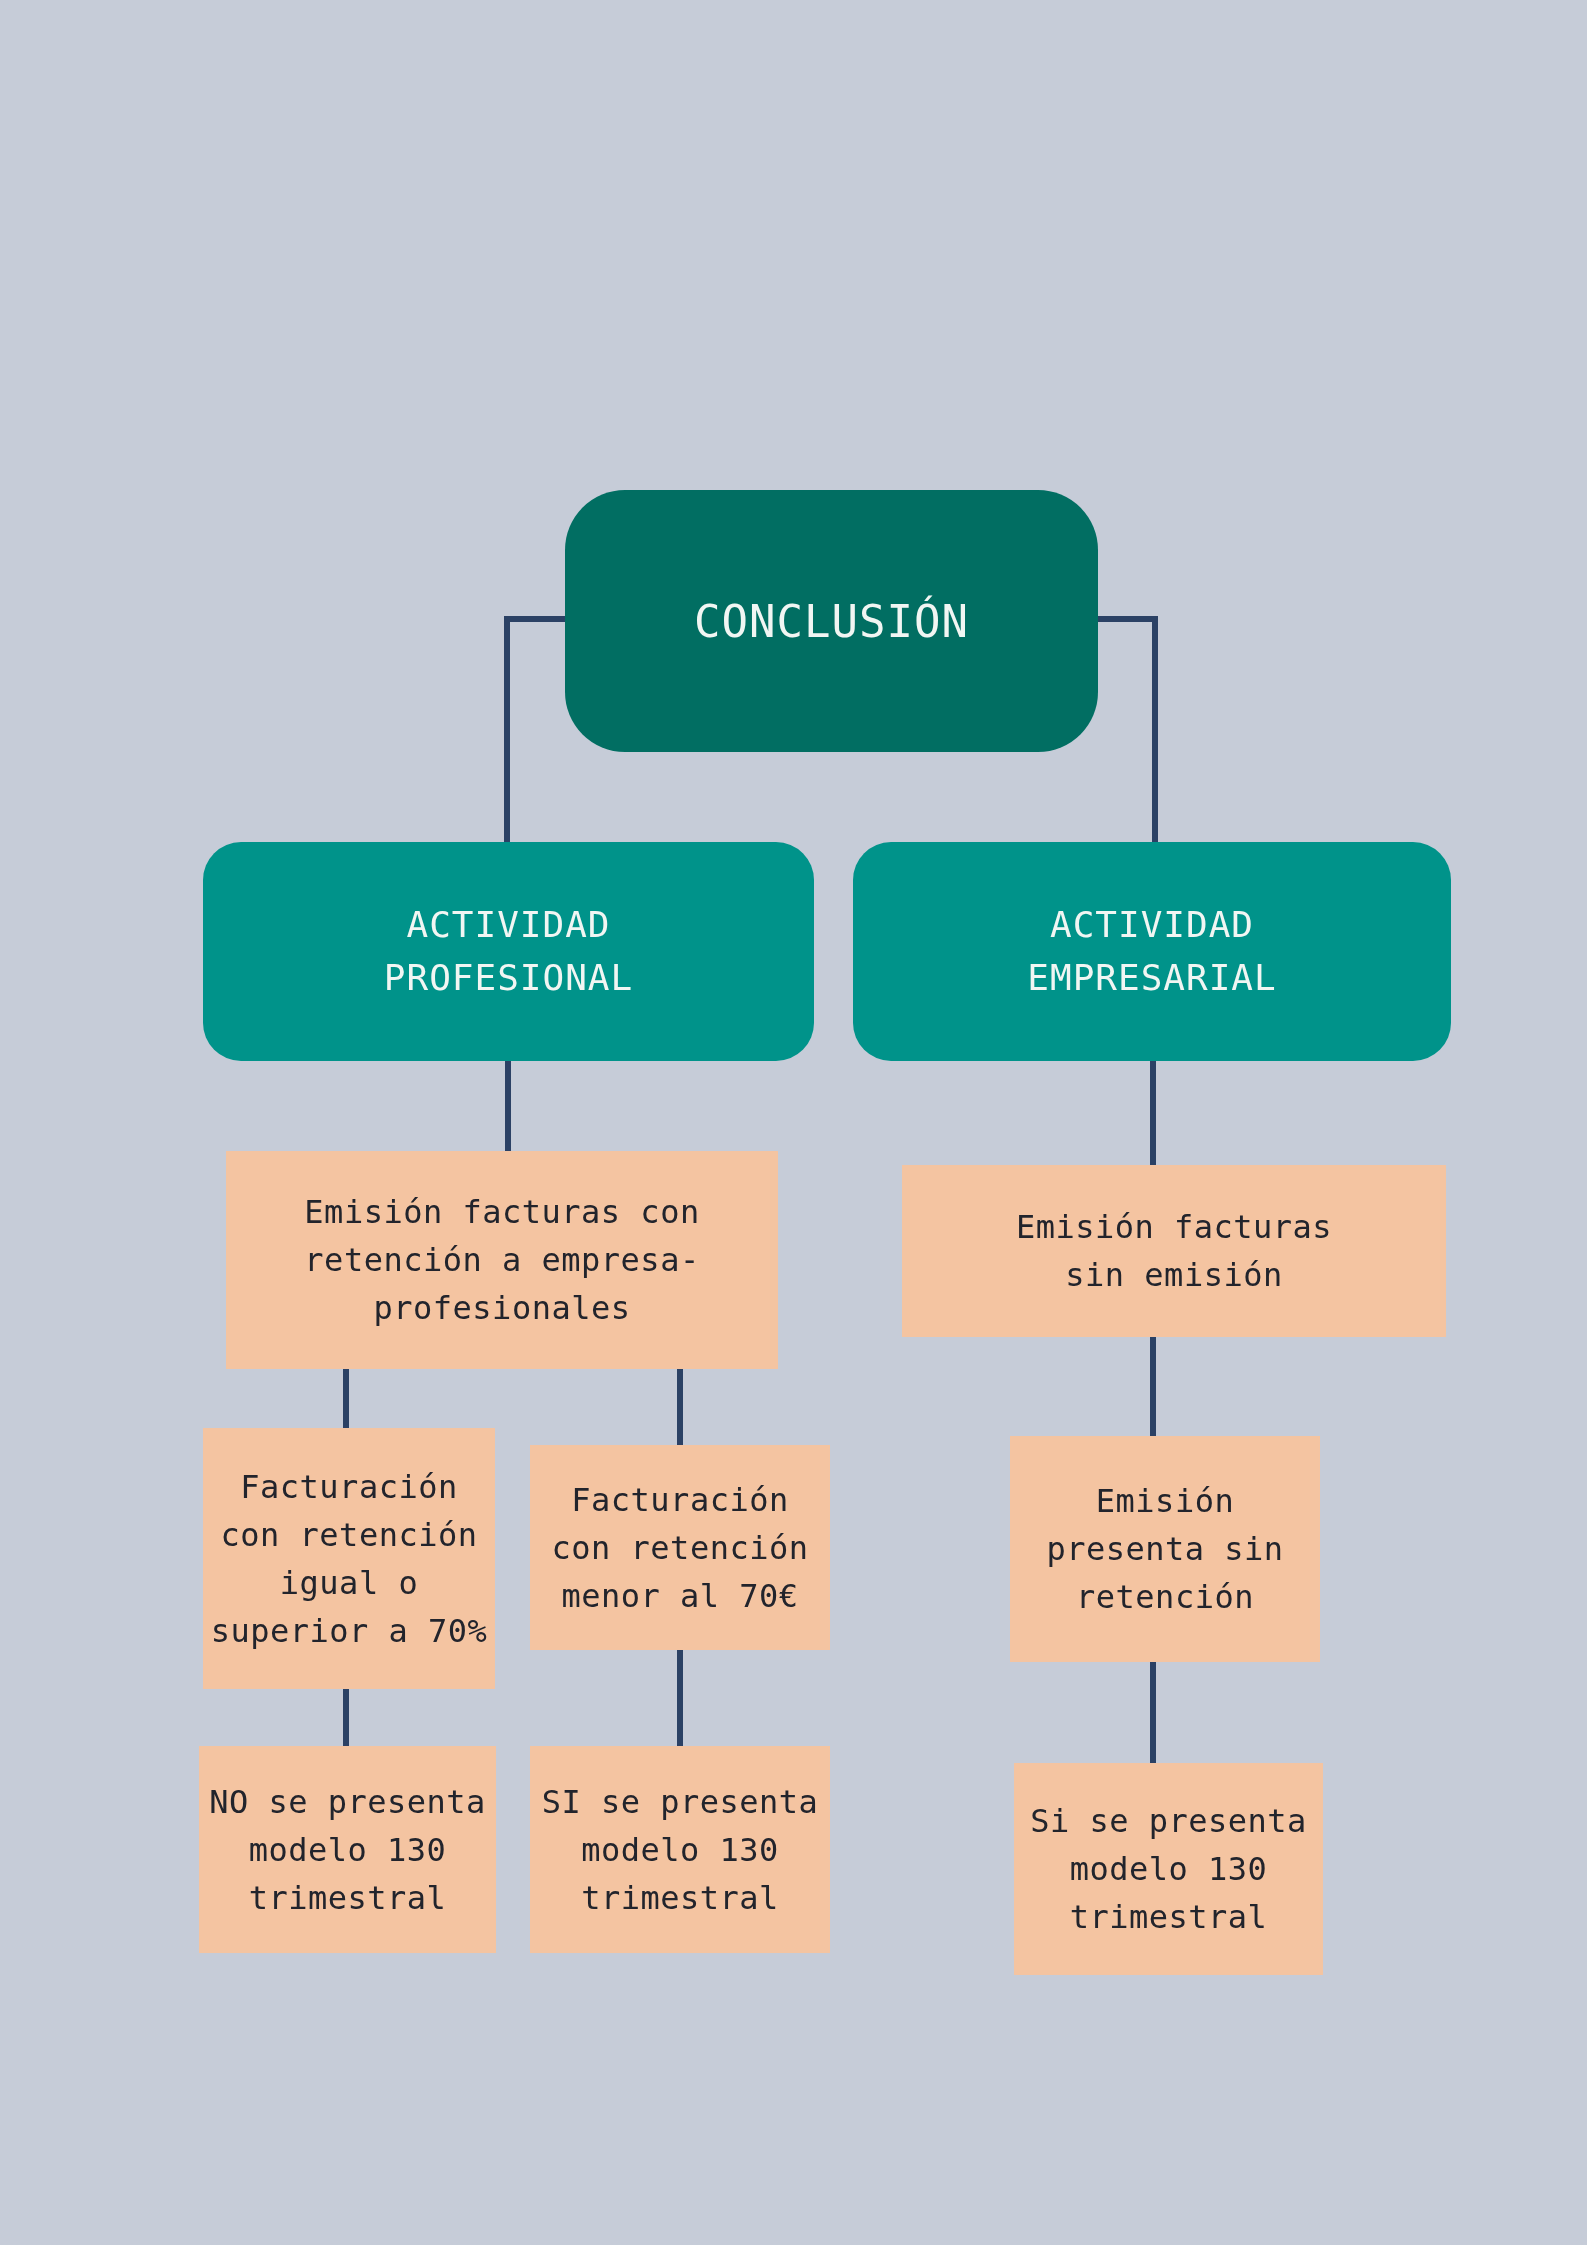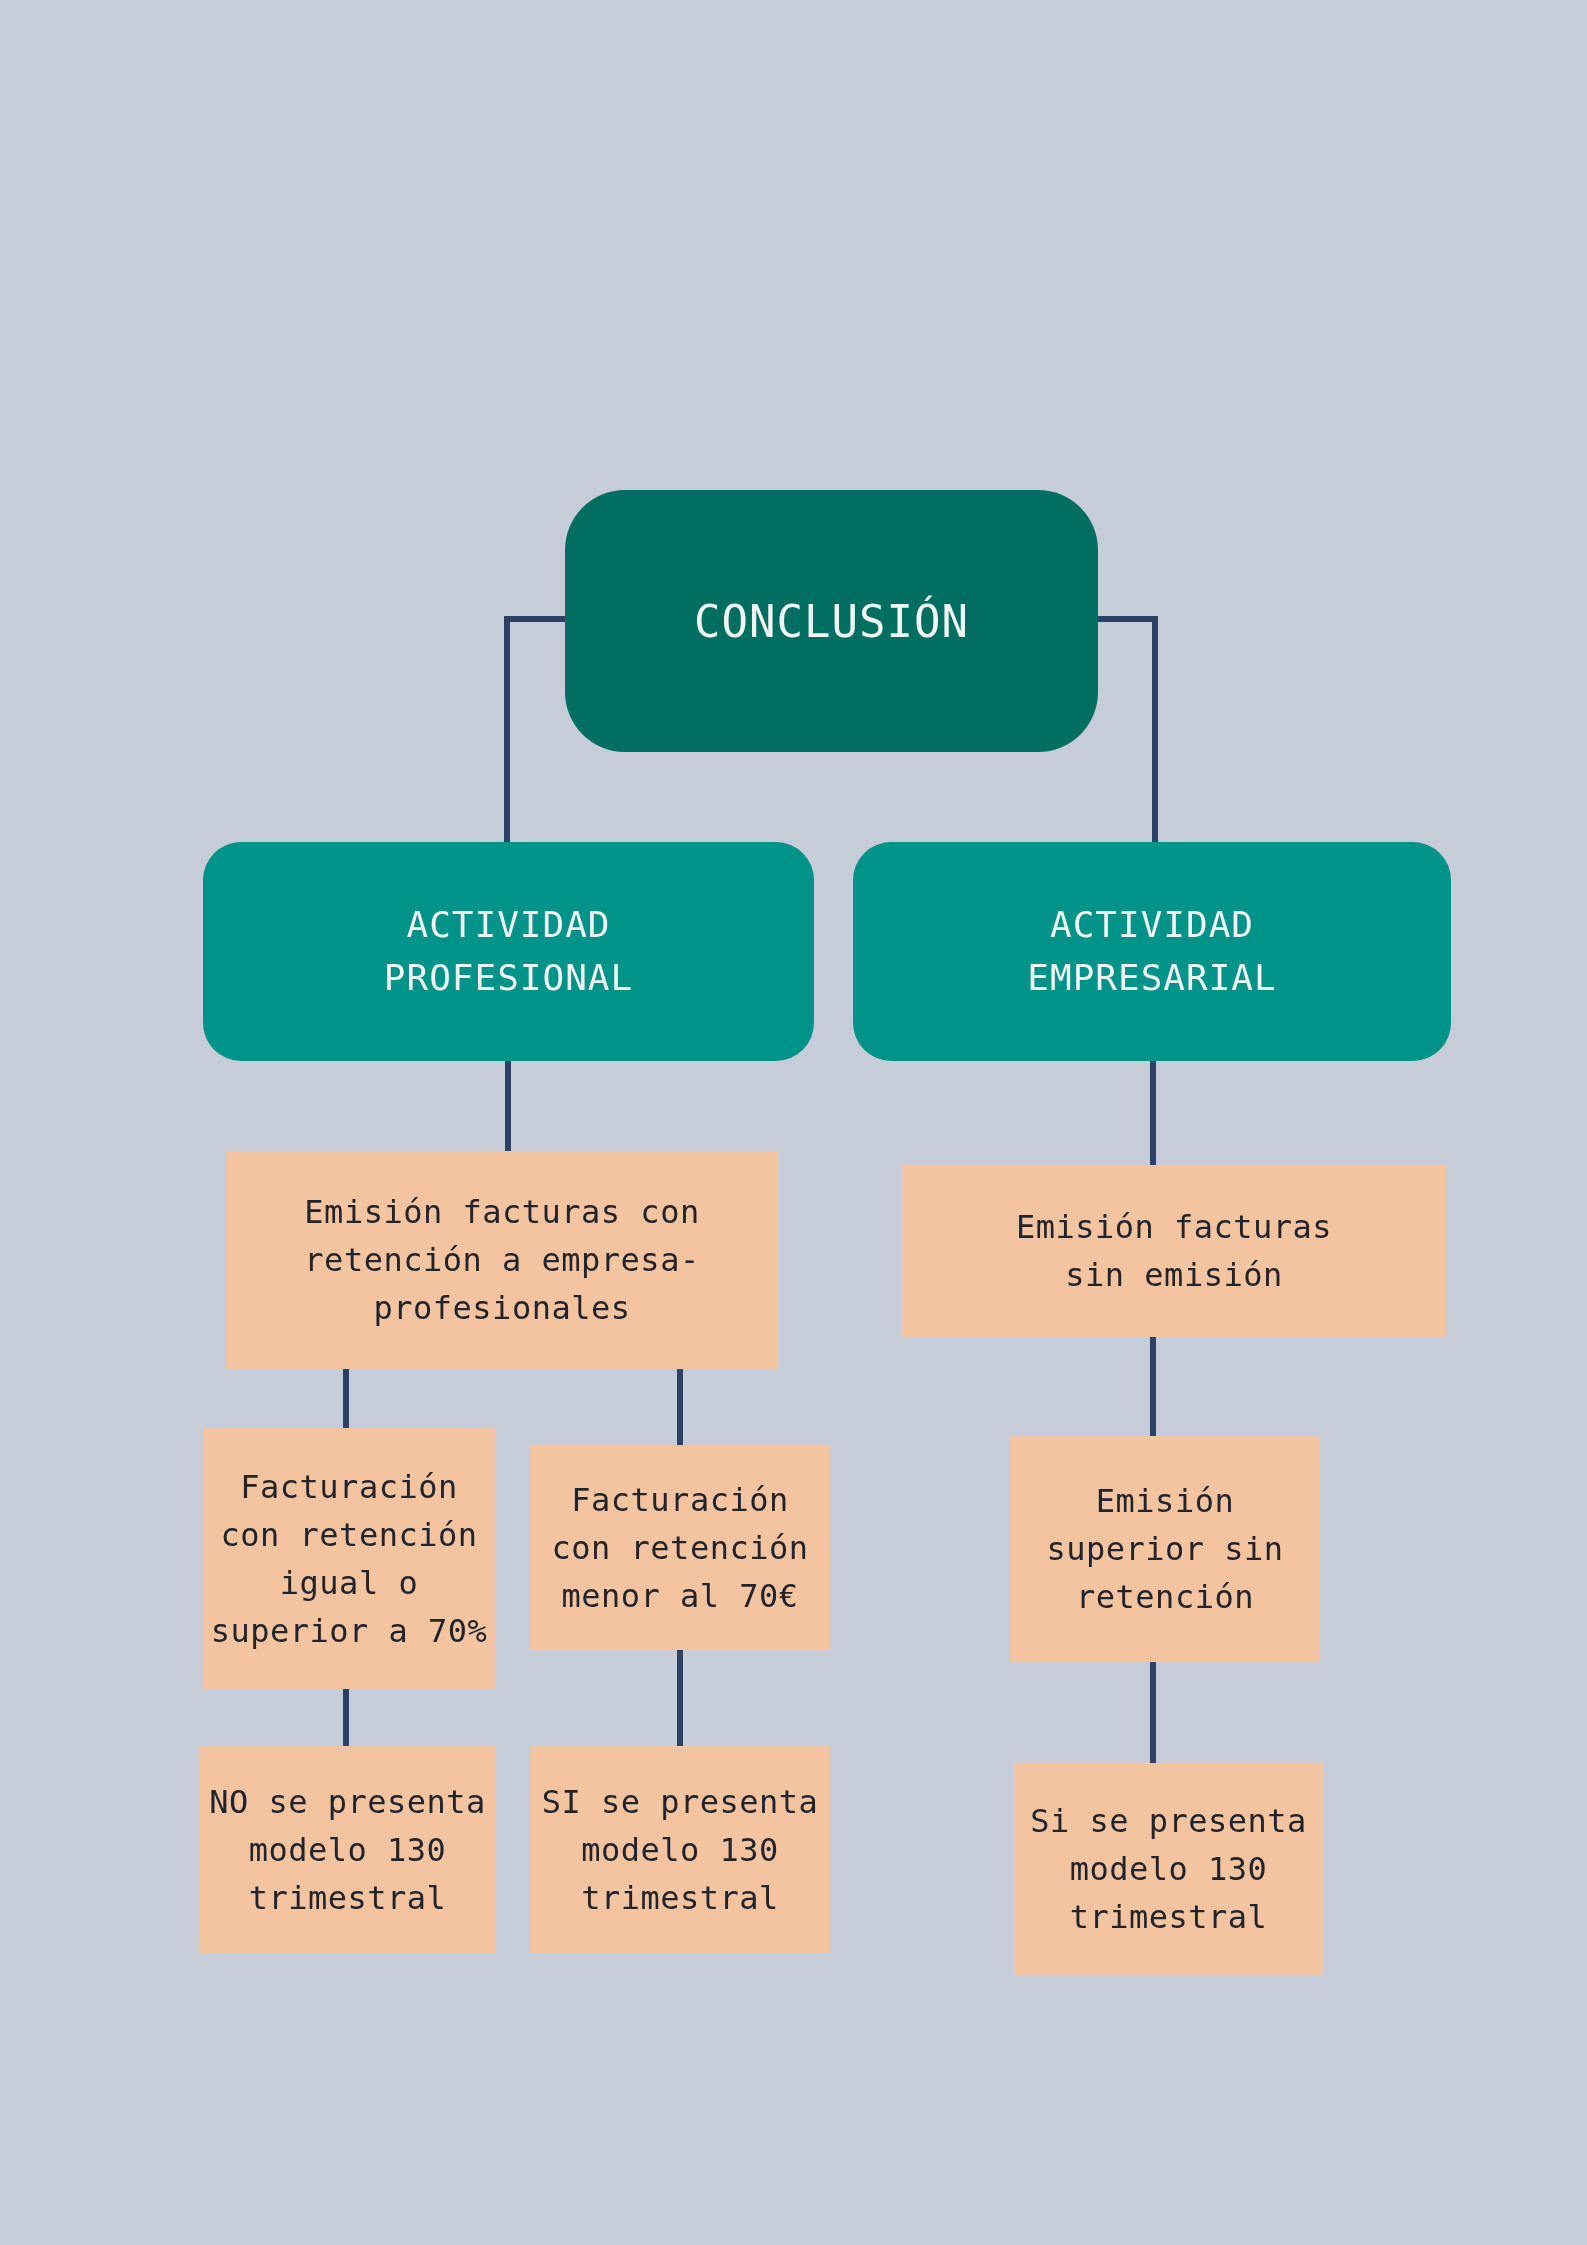--- a/index.html
+++ b/index.html
@@ -96,21 +96,21 @@
   <div class="node leaf" style="left:163px; top:1428px; width:292px; height:261px;">Facturación
 con retención
 igual o
 superior a 70%</div>
 
   <div class="node leaf" style="left:490px; top:1445px; width:300px; height:205px;">Facturación
 con retención
 menor al 70€</div>
 
   <div class="node leaf" style="left:970px; top:1436px; width:310px; height:226px;">Emisión
-superior sin
+presenta sin
 retención</div>
 
   <div class="node leaf" style="left:159px; top:1746px; width:297px; height:207px;">NO se presenta
 modelo 130
 trimestral</div>
 
   <div class="node leaf" style="left:490px; top:1746px; width:300px; height:207px;">SI se presenta
 modelo 130
 trimestral</div>
 

